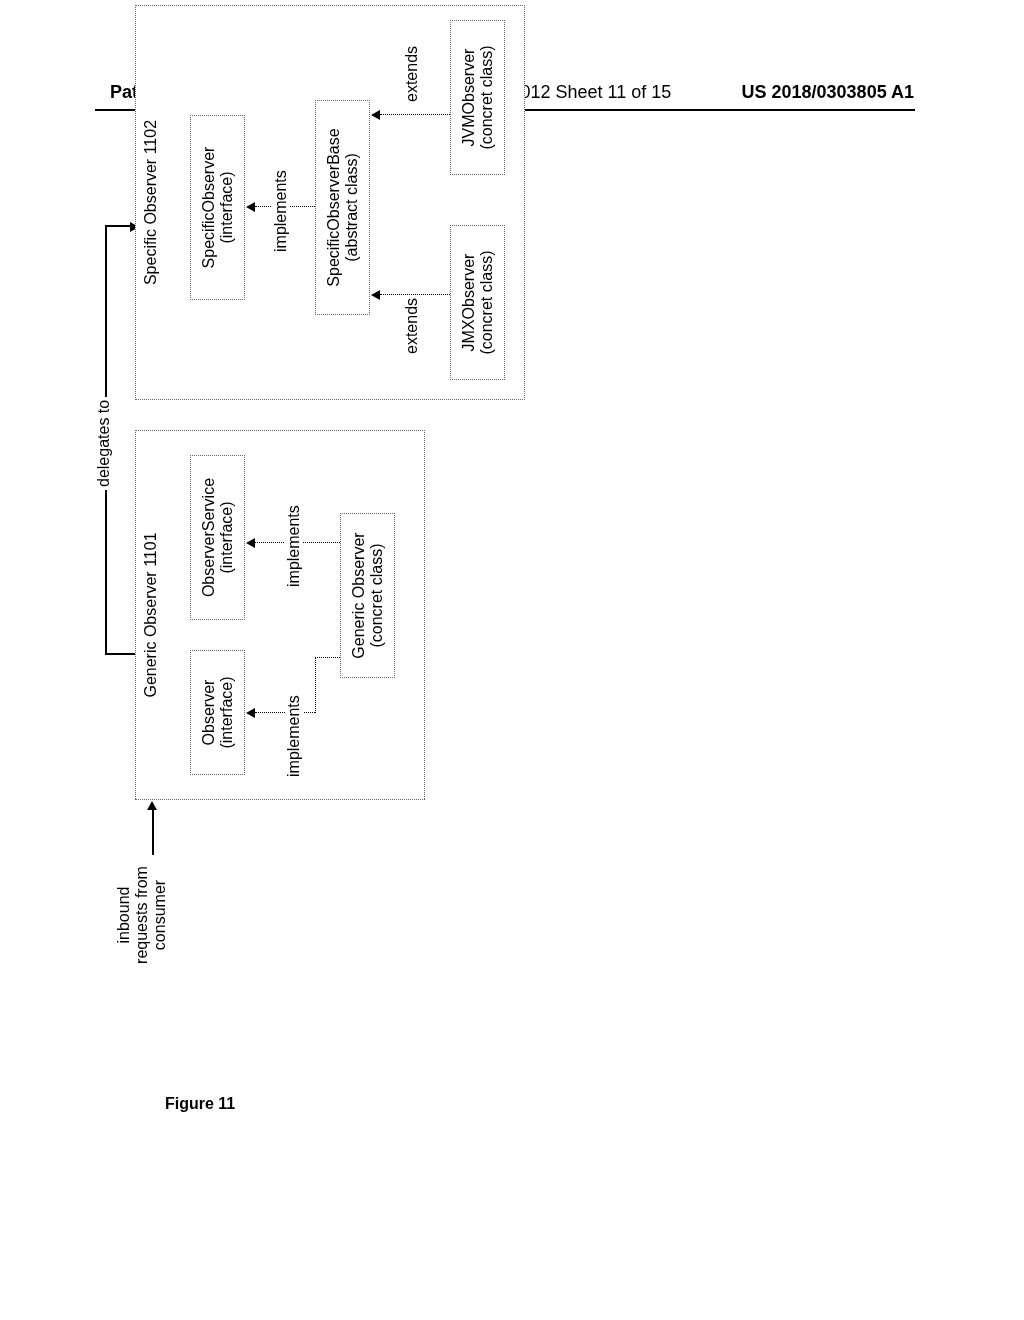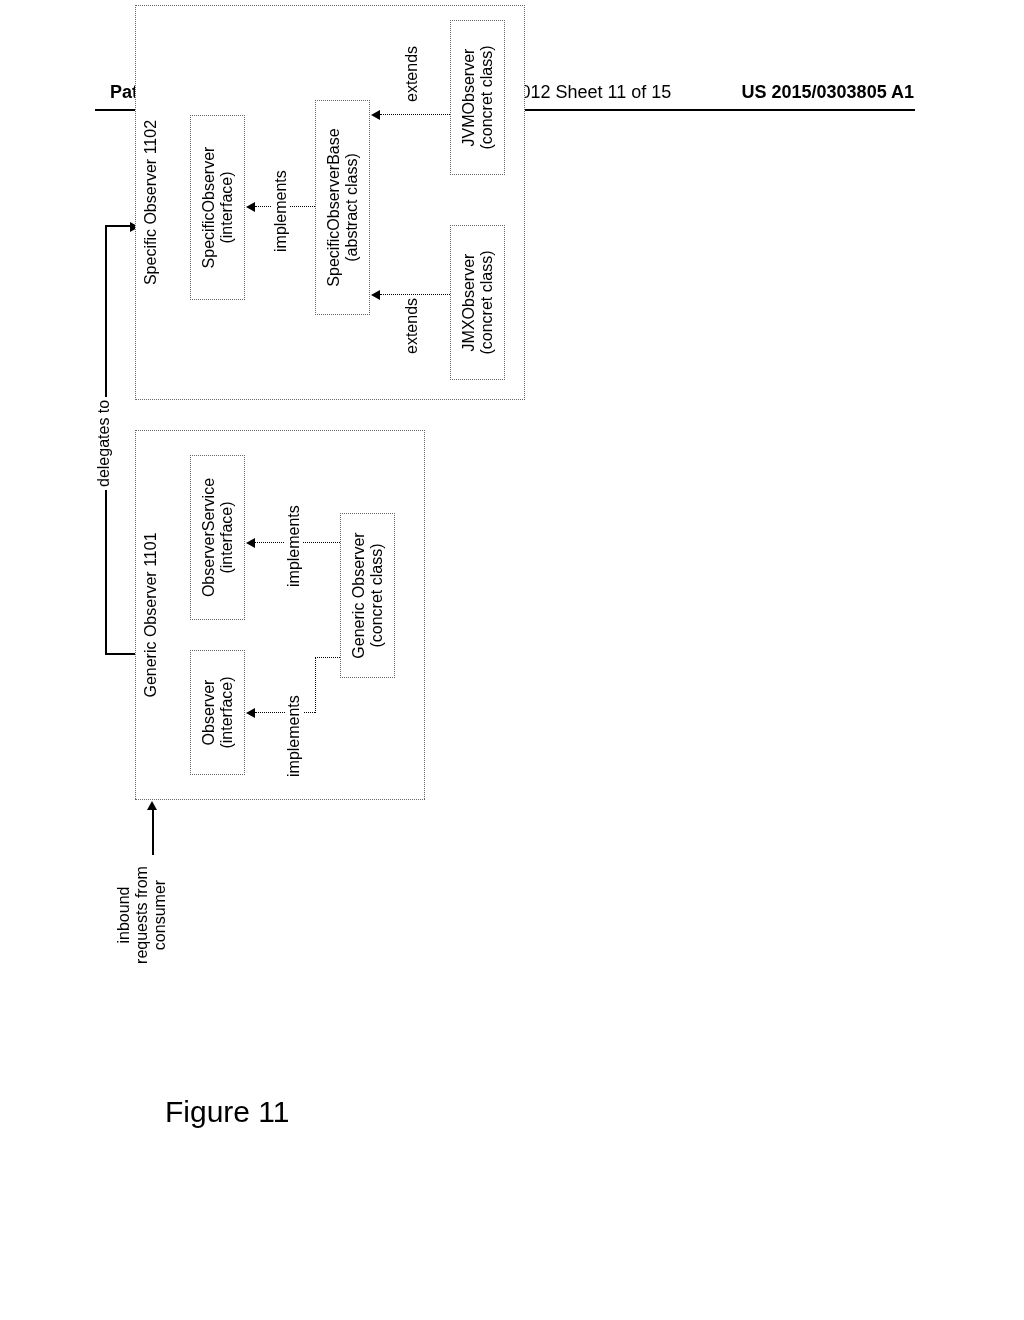--- a/index.html
+++ b/index.html
@@ -90,31 +90,31 @@
   }
   .arrow-head-right {
     position: absolute;
     width: 0; height: 0;
     border-top: 5px solid transparent;
     border-bottom: 5px solid transparent;
     border-left: 9px solid #000;
   }
   .figure-caption {
     position: absolute;
-    font-weight: normal;
-    font-size: 30px;
+    font-weight: bold;
+    font-size: 16px;
   }
 </style>
 </head>
 <body>
 
 <div class="header">
   <span class="header-left">Patent Application Publication</span>
   <span class="header-mid">Nov. 29, 2012  Sheet 11 of 15</span>
-  <span class="header-right">US 2015/0303805 A1</span>
+  <span class="header-right">US 2018/0303805 A1</span>
 </div>
 <div class="header-rule"></div>
 
 <div class="diagram-area">
 
   <div class="dlabel" style="left:-115px; top:15px; width:110px; text-align:center;">inbound requests from consumer</div>
   <div class="arrow-line" style="left:0px; top:52px; width:45px; height:2px;"></div>
   <div class="arrow-head-right" style="left:45px; top:47px;"></div>
 
   <div class="dbox" style="left:55px; top:35px; width:370px; height:290px; align-items:flex-start; justify-content:flex-start; padding-top:6px;">

